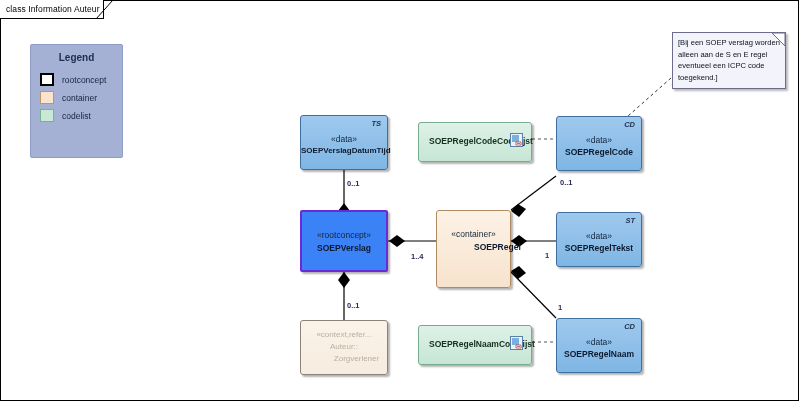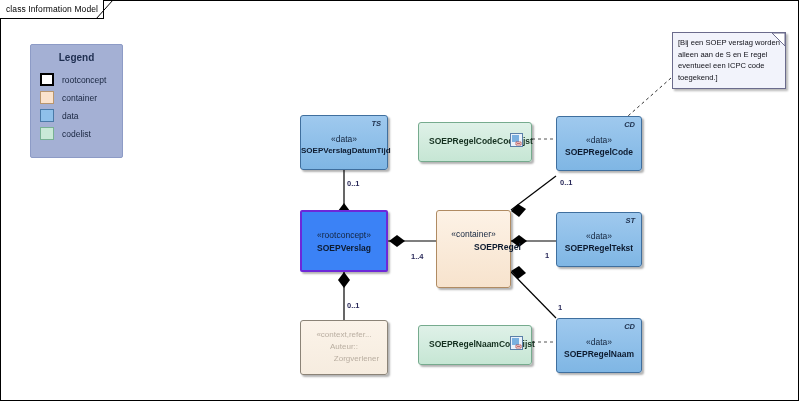--- a/index.html
+++ b/index.html
@@ -222,21 +222,21 @@
 
 <div id="canvas">
 
   <div class="frame"></div>
   <div class="title-tab"></div>
   <div class="title-tab-slant">
     <svg width="18" height="20" viewBox="0 0 18 20">
       <line x1="0" y1="19" x2="17" y2="0" stroke="#000000" stroke-width="1"></line>
     </svg>
   </div>
-  <div class="title-text">class Information Model</div>
+  <div class="title-text">class Information Auteur</div>
 
   <svg class="links">
 
     <line x1="344" y1="170" x2="344" y2="212" stroke="#000000" stroke-width="1.2"></line>
 
     <polygon points="344,203 350,211 344,219 338,211" fill="#000000"></polygon>
 
     <line x1="344" y1="272" x2="344" y2="320" stroke="#000000" stroke-width="1.2"></line>
     <polygon points="344,272 350,280 344,288 338,280" fill="#000000"></polygon>
 
@@ -264,24 +264,20 @@
     <div class="legend-rows">
       <div class="legend-row">
         <span class="legend-swatch rootconcept"></span>
         <span class="legend-label">rootconcept</span>
       </div>
       <div class="legend-row">
         <span class="legend-swatch container"></span>
         <span class="legend-label">container</span>
       </div>
       <div class="legend-row">
-        <span class="legend-swatch data"></span>
-        <span class="legend-label">data</span>
-      </div>
-      <div class="legend-row">
         <span class="legend-swatch codelist"></span>
         <span class="legend-label">codelist</span>
       </div>
     </div>
   </div>
 
   <div class="note">
     <svg class="note-fold-line" viewBox="0 0 19 19">
       <polygon points="19,0 19,19 0,0" fill="#f2f3fb"></polygon>
       <polygon points="6,0 19,0 19,13" fill="#ffffff" stroke="#6b6b8c" stroke-width="1"></polygon>

